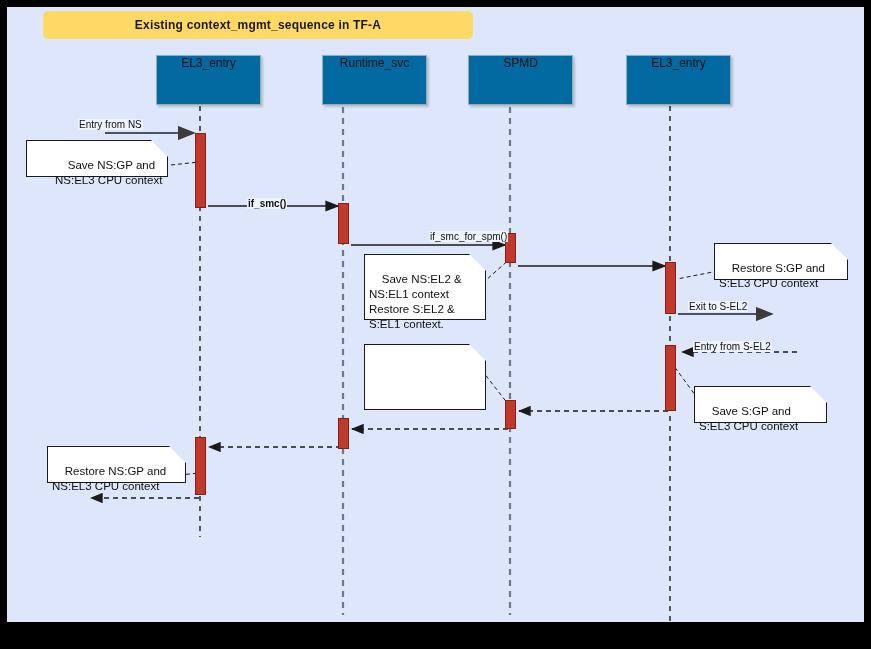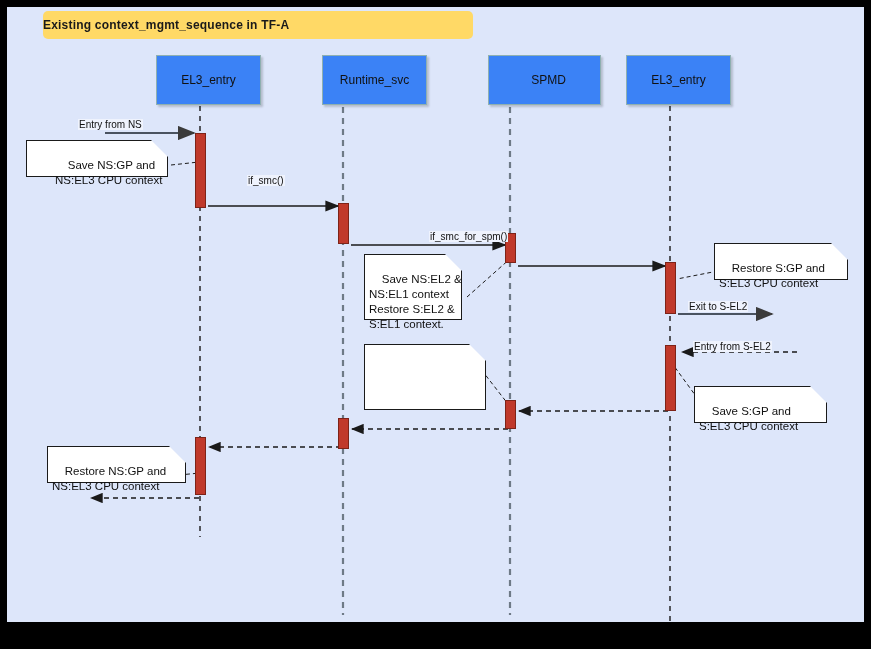--- a/index.html
+++ b/index.html
@@ -32,37 +32,36 @@
   .title-band {
     position: absolute;
     left: 36px;
     top: 4px;
     width: 430px;
     height: 28px;
     background: #ffd966;
     border-radius: 5px;
     display: flex;
     align-items: center;
-    justify-content: flex-start;
+    justify-content: center;
   }
   .title-band .title-text {
     font-size: 12px;
     font-weight: bold;
     color: #1a1a1a;
     letter-spacing: 0.2px;
   }
   .participant {
     position: absolute;
     width: 103px;
     height: 48px;
-    background: #3b82f6;
+    background: #0369a1;
     border: 1px solid #8fb0b0;
     box-shadow: 2px 2px 2px rgba(0,0,0,0.18);
     display: flex;
-    align-items: center;
     justify-content: center;
   }
   .participant .pname {
     font-size: 12px;
     color: #111;
   }
   .note {
     position: absolute;
     background: #ffffff;
     border: 1px solid #1a1a1a;
@@ -152,49 +151,49 @@
       <line x1="172" y1="468" x2="193" y2="466"></line>
     </g>
   </svg>
 
   <div class="participant" style="left:149px; top:48px;">
     <span class="pname">EL3_entry</span>
   </div>
   <div class="participant" style="left:292px; top:48px;margin-left:23px;">
     <span class="pname">Runtime_svc</span>
   </div>
-  <div class="participant" style="left:481px; top:48px;padding-left:8px;">
+  <div class="participant" style="left:461px; top:48px;">
     <span class="pname">SPMD</span>
   </div>
   <div class="participant" style="left:619px; top:48px;">
     <span class="pname">EL3_entry</span>
   </div>
 
   <div class="activation" style="left:188px; top:126px; height:75px;"></div>
   <div class="activation" style="left:331px; top:196px; height:41px;"></div>
   <div class="activation" style="left:498px; top:226px; height:30px;"></div>
   <div class="activation" style="left:658px; top:255px; height:52px;"></div>
   <div class="activation" style="left:658px; top:338px; height:66px;"></div>
   <div class="activation" style="left:498px; top:393px; height:29px;"></div>
   <div class="activation" style="left:331px; top:411px; height:31px;"></div>
   <div class="activation" style="left:188px; top:430px; height:58px;"></div>
 
   <span class="msg-label" style="left:71px; top:112px;">Entry from NS</span>
-  <span class="msg-label" style="left:240px; top:168px;">if_smc()</span>
+  <span class="msg-label" style="left:240px; top:191px;font-weight:bold;">if_smc()</span>
   <span class="msg-label" style="left:374px; top:224px;margin-left:48px;">if_smc_for_spm()</span>
   <span class="msg-label" style="left:681px; top:294px;">Exit to S-EL2</span>
   <span class="msg-label" style="left:686px; top:334px;">Entry from S-EL2</span>
 
   <div class="note" style="left:19px; top:133px; width:142px; height:37px;padding-left:28px;">
     <span>Save NS:GP and
 NS:EL3 CPU context</span>
     <span class="fold"></span>
   </div>
 
-  <div class="note" style="left:357px; top:247px; width:98px; height:66px;">
+  <div class="note" style="left:357px; top:247px; width:122px; height:66px;">
     <span>Save NS:EL2 &amp;
 NS:EL1 context
 Restore S:EL2 &amp;
 S:EL1 context.</span>
     <span class="fold"></span>
   </div>
 
   <div class="note" style="left:707px; top:236px; width:134px; height:37px;">
     <span>Restore S:GP and
 S:EL3 CPU context</span>

